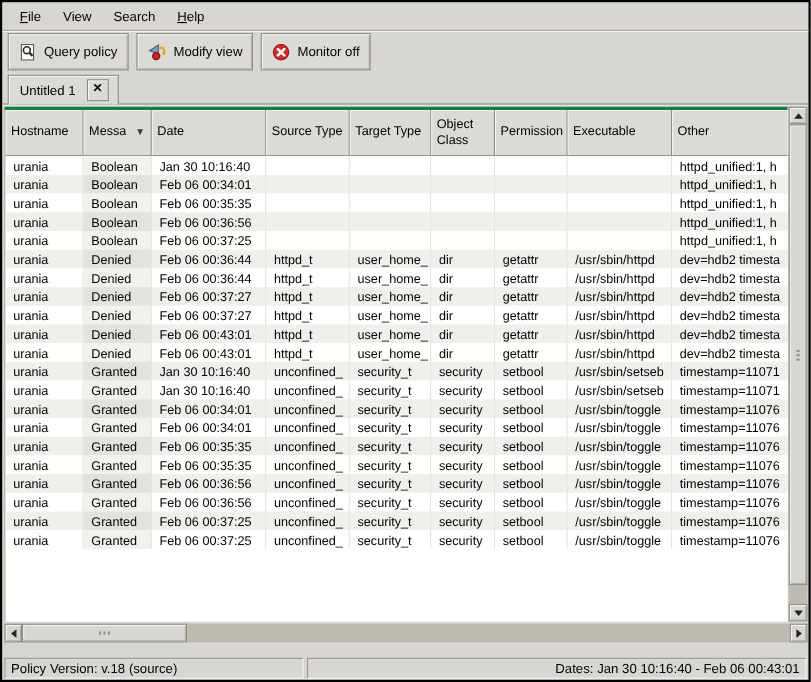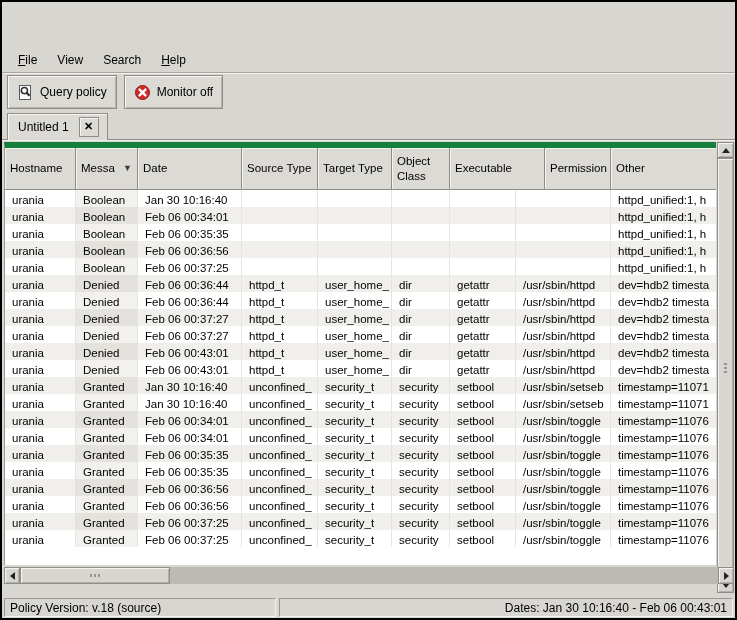--- a/index.html
+++ b/index.html
@@ -13,21 +13,20 @@
     color:#000;
     overflow:hidden;
   }
   
   .menubar {
     height:26px; flex:0 0 26px;
     display:flex; align-items:center;
     padding:0 6px;
     border-bottom:1px solid #a8a5a0;
     box-shadow:0 1px 0 #f2f1ee;
-    margin-top:45px;
   }
   .menu-item { padding:3px 10px; font-size:12px; cursor:default; }
   .menu-item .u { text-decoration:underline; }
   
   .toolbar {
     height:38px; flex:0 0 38px;
     display:flex; align-items:center; gap:7px;
     padding:0 5px;
   }
   .tb-btn {
@@ -72,21 +71,21 @@
     flex:1 1 auto;
     display:flex; flex-direction:column;
     border-top:1px solid #8f8d88;
     box-shadow:inset 0 1px 0 #f2f1ee;
     padding:2px 1px 0 2px;
     min-height:0;
   }
   .scroll-row { flex:1 1 auto; display:flex; min-height:0; }
   .tableview {
     flex:1 1 auto; display:flex; flex-direction:column;
-    border-left:1px solid #9c9a94; border-top:6px solid #15803d;
+    border-left:1px solid #9c9a94; border-top:3px solid #15803d;
     min-width:0; overflow:hidden;
     background:#fff;
   }
   .header-row { display:flex; height:42px; flex:0 0 42px; }
   .hcell {
     background:var(--header_bg,#dcdad5);
     border-right:1px solid #8f8d88;
     border-bottom:1px solid #8f8d88;
     box-shadow:inset 1px 1px 0 #f4f3f0;
     padding:2px 5px;
@@ -185,20 +184,31 @@
         <svg width="17" height="17" viewBox="0 0 17 17">
           <rect x="2.5" y="1.5" width="11" height="14" fill="#ffffff" stroke="#5a5a5a"></rect>
           <circle cx="7.4" cy="6.6" r="3.1" fill="none" stroke="#2f2f2f" stroke-width="1.5"></circle>
           <line x1="9.6" y1="8.8" x2="12.6" y2="11.8" stroke="#2f2f2f" stroke-width="2.2"></line>
         </svg>
       </span>
       <span>Query policy</span>
     </button>
     <button class="tb-btn">
       <span>
+        <svg width="18" height="17" viewBox="0 0 18 17">
+          <polygon points="2,7 10,2 10,10" fill="#7a9fb8" stroke="#3a5a78"></polygon>
+          <path d="M10 5 C14 3, 16 5.5, 15 9.5" stroke="#e8a33d" fill="none" stroke-width="2"></path>
+          <polygon points="15.5,11.5 12.4,9.2 17.2,8.2" fill="#e8a33d"></polygon>
+          <circle cx="8" cy="12" r="3.3" fill="#cc2222" stroke="#7a1111"></circle>
+        </svg>
+      </span>
+      <span>Modify view</span>
+    </button>
+    <button class="tb-btn">
+      <span>
         <svg width="17" height="17" viewBox="0 0 17 17">
           <circle cx="8.5" cy="8.5" r="7" fill="#cf2a27" stroke="#8e1b19"></circle>
           <path d="M5.6 5.6 L11.4 11.4 M11.4 5.6 L5.6 11.4" stroke="#ffffff" stroke-width="2.4" stroke-linecap="round"></path>
         </svg>
       </span>
       <span>Monitor off</span>
     </button>
   </div>
 
   <div class="tabstrip">
@@ -226,25 +236,25 @@
             </div>
             <div class="hcell col-3">
               <span>Source Type</span>
             </div>
             <div class="hcell col-4">
               <span>Target Type</span>
             </div>
             <div class="hcell col-5">
               <span>Object Class</span>
             </div>
+            <div class="hcell col-6">
+              <span>Permission</span>
+            </div>
             <div class="hcell col-7">
               <span>Executable</span>
-            </div>
-            <div class="hcell col-6">
-              <span>Permission</span>
             </div>
             <div class="hcell col-8">
               <span>Other</span>
             </div>
           </div>
         <div class="tbody">
             <div class="row">
               <div class="cell col-0">urania</div>
               <div class="cell col-1 sorted">Boolean</div>
               <div class="cell col-2">Jan 30 10:16:40</div>

